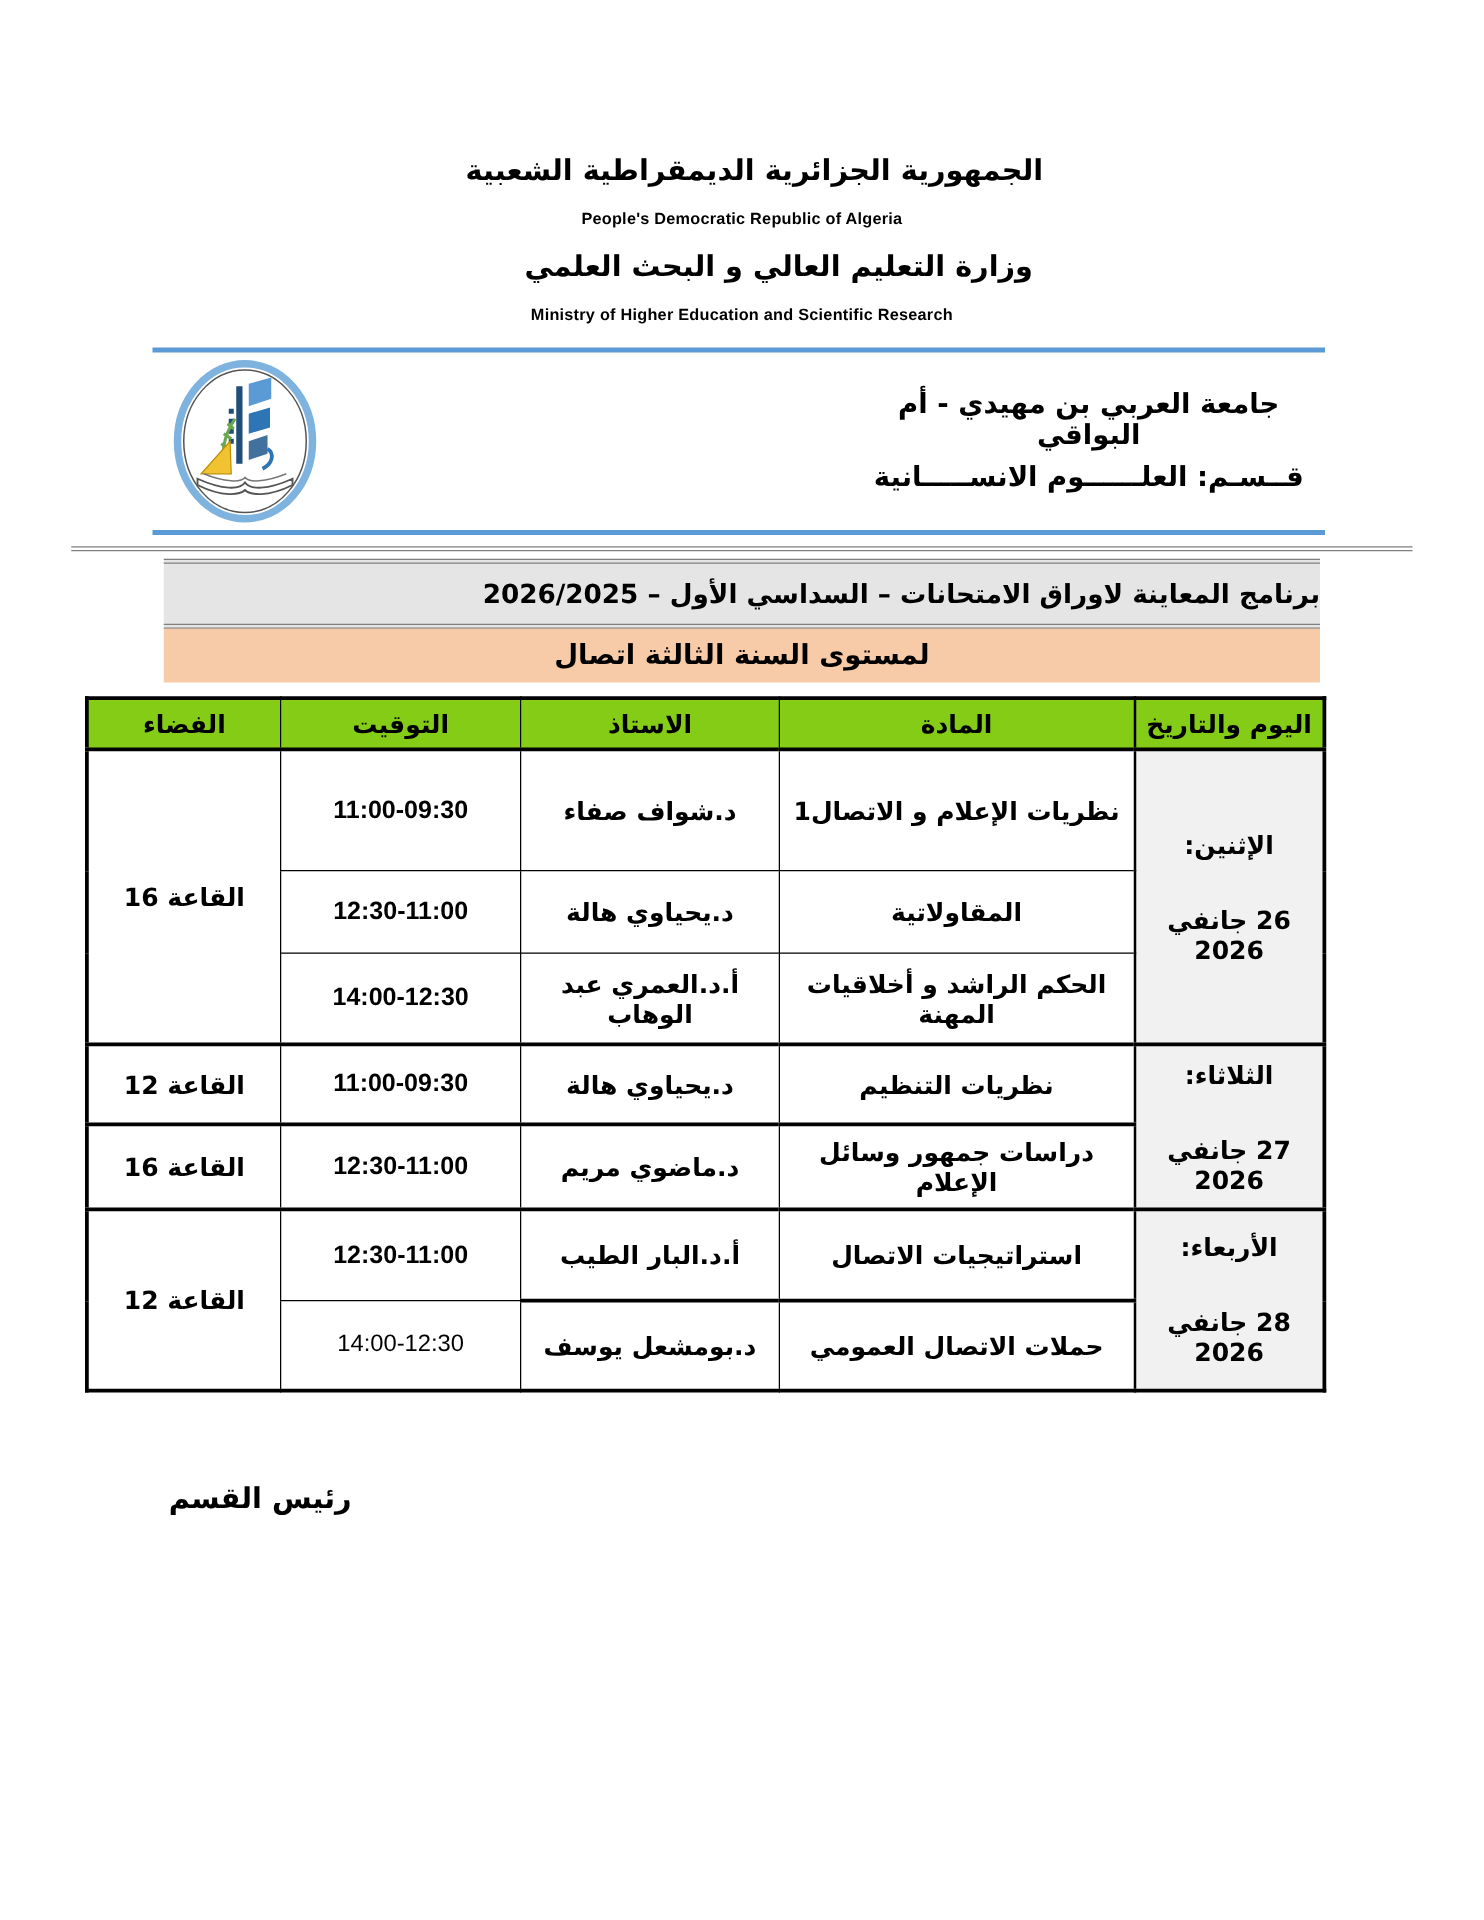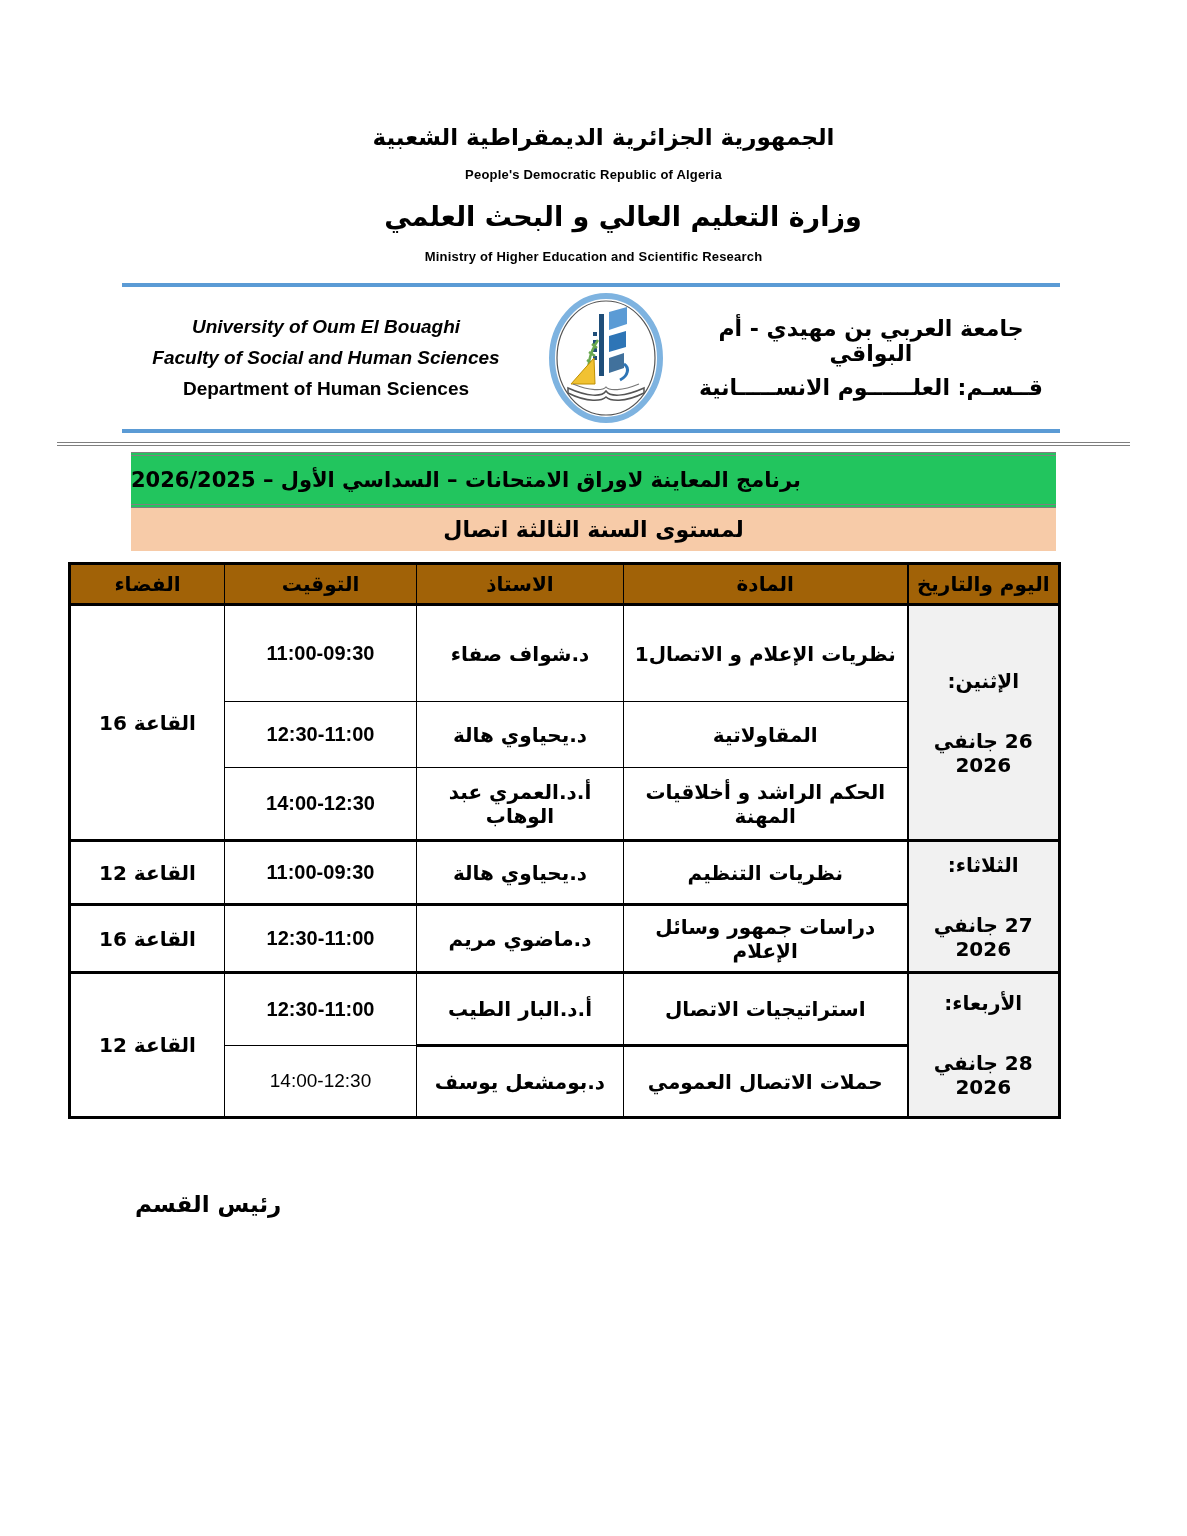--- a/index.html
+++ b/index.html
@@ -9,21 +9,21 @@
     background: #ffffff;
     font-family: "DejaVu Sans", sans-serif;
     color: #000;
     overflow: hidden;
   }
 
   
   .gov-header { padding-top: 124px; text-align: center; }
   .gov-header .ar { font-size: 23px; font-weight: bold; direction: rtl; margin-bottom: 17px; margin-left: 20px; }
   .gov-header .en { font-family: "Liberation Sans", sans-serif; font-size: 13px; font-weight: bold; margin-bottom: 19px; letter-spacing: 0.2px; }
-  .gov-header .ar2 { font-size: 27px; padding-left: 39px; }
+  .gov-header .ar2 { font-size: 23px; padding-left: 39px; }
 
   
   .inst-band {
     margin: 2px 127px 0 122px;
     border-top: 4px solid #5B9BD5;
     border-bottom: 4px solid #5B9BD5;
     display: flex; align-items: center; justify-content: space-between;
     padding: 4px 14px;
     height: 150px;
   }
@@ -31,24 +31,24 @@
   .inst-en div { margin: 9px 0; }
   .inst-en .italic { font-style: italic; }
   .inst-logo { width: 120px; display: flex; justify-content: center; }
   .inst-ar { width: 350px; text-align: center; direction: rtl; font-size: 22px; font-weight: bold; }
   .inst-ar div { margin: 9px 0; }
 
   
   .double-rule { margin: 9px 57px 0 57px; border-top: 4px double #7F7F7F; height: 0; }
   .banner-blue {
     margin: 6px 131px 0 131px;
-    background: #22c55e;
+    background: #e5e5e5;
     border-top: 4px double #7F7F7F;
     border-bottom: 4px double #7F7F7F;
-    direction: rtl; text-align: left;
+    direction: rtl; text-align: right;
     font-size: 21px; font-weight: bold;
     padding: 12px 0;
   }
   .banner-peach {
     margin: 0 131px 0 131px;
     background: #F7CBA8;
     direction: rtl; text-align: center;
     font-size: 22px; font-weight: bold;
     padding: 9px 4px;
   }
@@ -62,21 +62,21 @@
     table-layout: fixed;
     border: 3px solid #000;
   }
   .exam-table th, .exam-table td {
     border: 1px solid #000;
     text-align: center; vertical-align: middle;
     font-weight: bold; font-size: 20px;
     padding: 2px 4px;
   }
   .exam-table th {
-    background: #a16207;
+    background: #84cc16;
     border-bottom: 3px solid #000;
     height: 41px;
   }
   .c-day { background: #F1F1F1; border-left: 2px solid #000 !important; }
   .col-day { border-left: 2px solid #000 !important; }
   .c-day .day-name { margin-bottom: 36px; }
   .c-time { direction: ltr; font-family: "Liberation Sans", sans-serif; }
   .time-light { font-weight: normal !important; font-size: 19px !important; }
   tr.thick-row td { border-top: 3px solid #000; }
   td.tt { border-top: 3px solid #000; }
@@ -100,25 +100,20 @@
 
 <div class="gov-header">
   <div class="ar">الجمهورية الجزائرية الديمقراطية الشعبية</div>
   <div class="en">People's Democratic Republic of Algeria</div>
   <div class="ar ar2">وزارة التعليم العالي و البحث العلمي</div>
   <div class="en">Ministry of Higher Education and Scientific Research</div>
 </div>
 
 
 <div class="inst-band">
-  <div class="inst-en">
-    <div class="italic">University of Oum El Bouaghi</div>
-    <div class="italic">Faculty of Social and Human Sciences</div>
-    <div>Department of Human Sciences</div>
-  </div>
 
   <div class="inst-logo">
     <svg width="116" height="132" viewBox="0 0 116 132">
       <ellipse cx="58" cy="66" rx="54" ry="62" fill="#ffffff" stroke="#7EB3E0" stroke-width="6"></ellipse>
       <ellipse cx="58" cy="66" rx="49" ry="57" fill="none" stroke="#555555" stroke-width="1.2"></ellipse>
 
       <rect x="51" y="22" width="5" height="62" fill="#1F4E79"></rect>
       <rect x="45" y="40" width="4" height="4" fill="#1F4E79"></rect>
       <rect x="45" y="48" width="4" height="4" fill="#1F4E79"></rect>
       <rect x="45" y="56" width="4" height="4" fill="#1F4E79"></rect>

